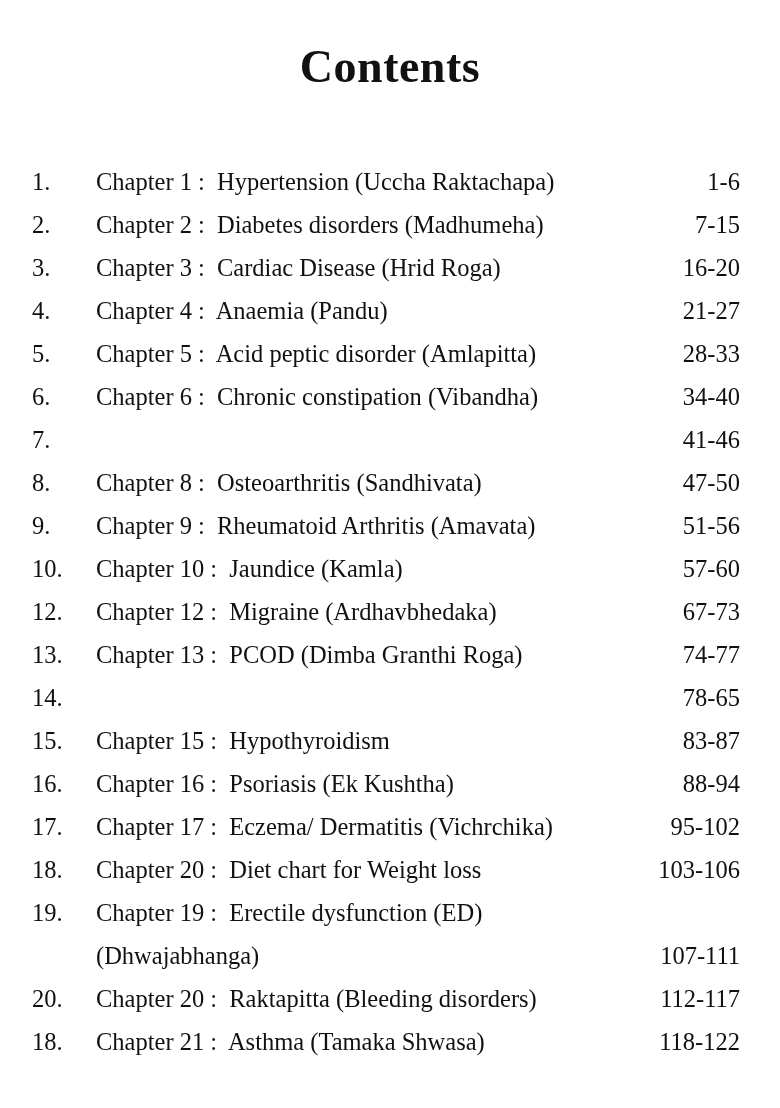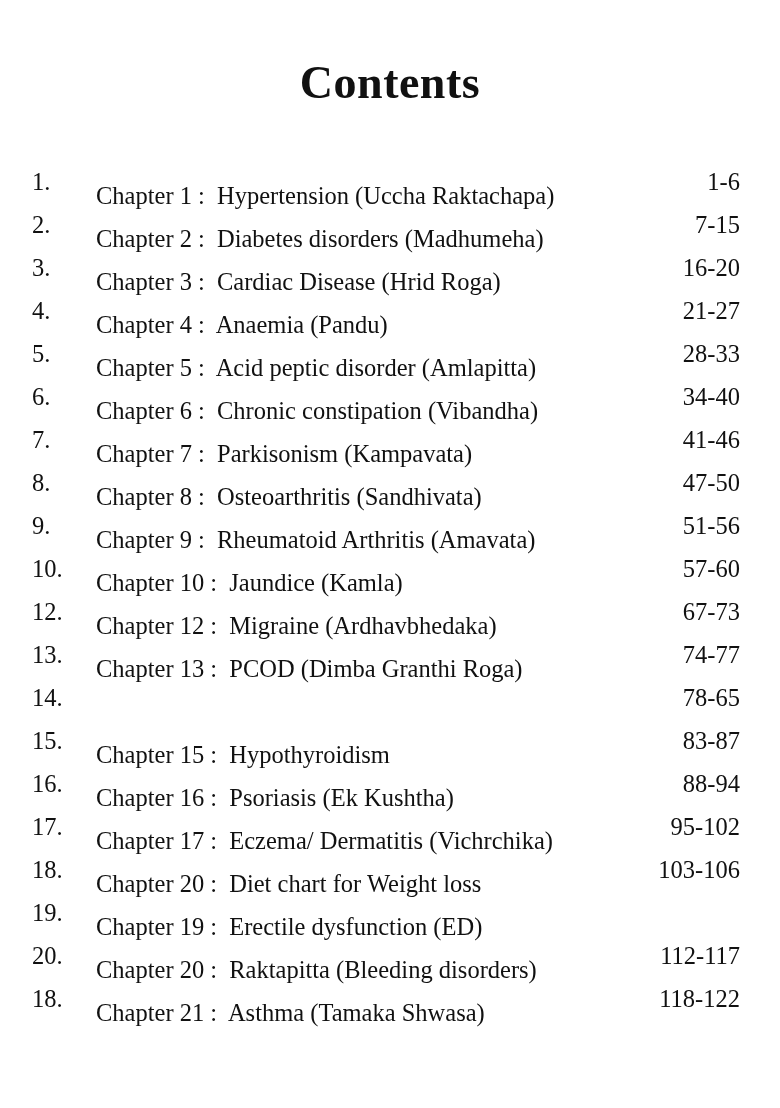--- a/index.html
+++ b/index.html
@@ -10,21 +10,21 @@
     body {
       width: 780px;
       height: 1108px;
       position: relative;
       overflow: hidden;
       font-family: "Liberation Serif", "DejaVu Serif", serif;
       color: #111111;
     }
     .title {
       position: absolute;
-      top: 22px;
+      top: 6px;
       left: 0;
       width: 780px;
       text-align: center;
       font-weight: bold;
       font-size: 46px;
       line-height: 60px;
       letter-spacing: 0.5px;
     }
     .toc {
       position: absolute;
@@ -44,21 +44,20 @@
       top: 0;
     }
     .label {
       position: absolute;
       left: 96px;
       top: 0;
       white-space: nowrap;
     }
     .ch {
       display: inline-block;
-      margin-top: 14px;
     }
     .colon {
       margin-right: 6px;
     }
     .pages {
       position: absolute;
       right: 40px;
       top: 0;
       text-align: left;
       white-space: nowrap;
@@ -95,21 +94,20 @@
     <span class="label"><span class="ch colon">Chapter 5 :</span> <span>Acid peptic disorder (Amlapitta)</span></span>
     <span class="pages">28-33</span>
   </div>
   <div class="row">
     <span class="num">6.</span>
     <span class="label"><span class="ch colon">Chapter 6 :</span> <span>Chronic constipation (Vibandha)</span></span>
     <span class="pages">34-40</span>
   </div>
   <div class="row">
     <span class="num">7.</span>
-    <span class="label"><span class="ch colon">Chapter 7 :</span> <span>Parkisonism (Kampavata)</span></span>
     <span class="pages">41-46</span>
   </div>
   <div class="row">
     <span class="num">8.</span>
     <span class="label"><span class="ch colon">Chapter 8 :</span> <span>Osteoarthritis (Sandhivata)</span></span>
     <span class="pages">47-50</span>
   </div>
   <div class="row">
     <span class="num">9.</span>
     <span class="label"><span class="ch colon">Chapter 9 :</span> <span>Rheumatoid Arthritis (Amavata)</span></span>
@@ -153,20 +151,25 @@
     <span class="num">18.</span>
     <span class="label"><span class="ch colon">Chapter 20 :</span> <span>Diet chart for Weight loss</span></span>
     <span class="pages">103-106</span>
   </div>
   <div class="row">
     <span class="num">19.</span>
     <span class="label"><span class="ch colon">Chapter 19 :</span> <span>Erectile dysfunction (ED)</span></span>
     <span class="pages"></span>
   </div>
   <div class="row">
+    <span class="num"></span>
+    <span class="label"><span>(Dhwajabhanga)</span></span>
+    <span class="pages">107-111</span>
+  </div>
+  <div class="row">
     <span class="num">20.</span>
     <span class="label"><span class="ch colon">Chapter 20 :</span> <span>Raktapitta (Bleeding disorders)</span></span>
     <span class="pages">112-117</span>
   </div>
   <div class="row">
     <span class="num">18.</span>
     <span class="label"><span class="ch colon">Chapter 21 :</span> <span>Asthma (Tamaka Shwasa)</span></span>
     <span class="pages">118-122</span>
   </div>
 </div>

